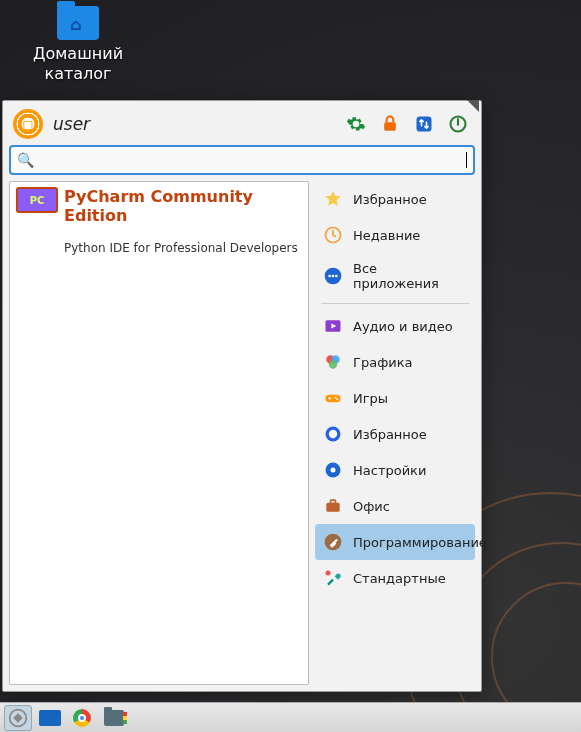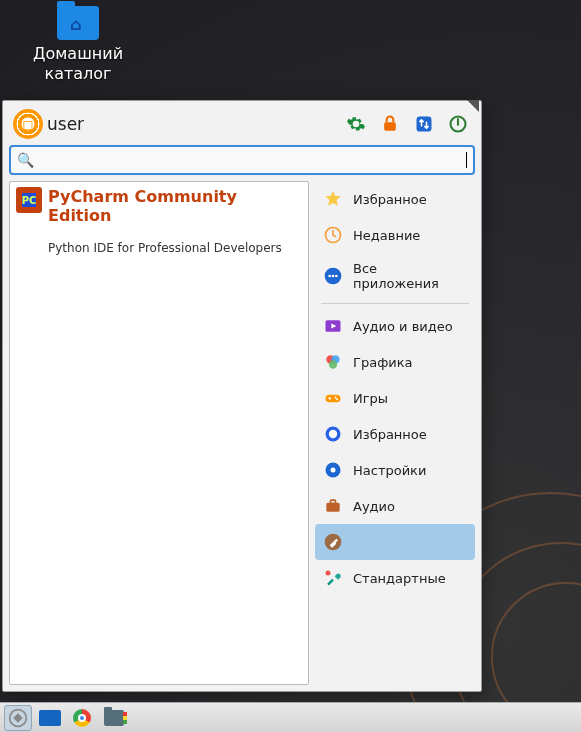--- a/index.html
+++ b/index.html
@@ -34,21 +34,21 @@
     position:absolute; right:2px; top:-1px; width:0; height:0;
     border-left:12px solid transparent; border-top:12px solid #555;
   }
   .menu-hdr { display:flex; align-items:center; padding:8px 10px 6px; }
   .menu-hdr .main-icon {
     width:30px; height:30px; border-radius:50%;
     background:radial-gradient(circle,#fff 35%,#ff9800 36%,#ff9800 55%,#fff 56%,#fff 62%,#ff9800 63%);
     border:2px solid #ff9800; display:flex; align-items:center; justify-content:center;
   }
   .menu-hdr .main-icon span { color:#ff9800; font-size:14px; }
-  .menu-hdr .user { margin-left:4px; font-size:17px; color:#222; font-weight:500; }
+  .menu-hdr .user { margin-left:10px; font-size:17px; color:#222; font-weight:500;font-style:italic; }
   .menu-hdr .spacer { flex:1; }
   .hdr-btn { width:26px; height:26px; margin-left:8px; display:flex; align-items:center; justify-content:center; cursor:pointer; border-radius:4px; }
   .hdr-btn svg { width:20px; height:20px; }
 
   .search-row { padding:0 6px 6px; }
   .search-box {
     display:flex; align-items:center; background:#f9f9f9;
     border:2px solid #3b8ad9; border-radius:4px; height:30px; padding:0 6px;
   }
   .search-box .mag { color:#555; font-size:14px; margin-right:6px; }
@@ -56,23 +56,23 @@
   .caret { width:1px; height:16px; background:#000; animation:none; }
 
   .menu-body { display:flex; height:calc(100% - 80px); padding:0 6px 6px; gap:6px; }
 
   .app-list {
     flex:1; background:#fff; border:1px solid #bbb; border-radius:2px;
     overflow:auto;
   }
   .app-item { display:flex; align-items:flex-start; padding:5px 6px; cursor:pointer; }
   .app-icn {
-    width:26px; height:26px; margin-right:6px; flex-shrink:0;
-    background:#1d4ed8; border-radius:3px; display:flex; align-items:center; justify-content:center;
-    color:#d6ff60; font-size:10px; font-weight:bold; border:6px solid #c2410c;
+    width:42px; height:26px; margin-right:6px; flex-shrink:0;
+    background:#8b5cf6; border-radius:3px; display:flex; align-items:center; justify-content:center;
+    color:#d6ff60; font-size:10px; font-weight:bold; border:2px solid #c2410c;
   }
   .app-txt .title { font-size:16px; font-weight:bold; color:#c2410c; }
   .app-txt .sub { font-size:12px; color:#333;margin-top:16px; }
 
   .cat-list { width:160px; display:flex; flex-direction:column; }
   .cat-item { display:flex; align-items:center; padding:8px 8px; cursor:pointer; border-radius:4px; font-size:13px; color:#222; }
   .cat-item.active { background:#a3cbe9; }
   .cat-sep { height:1px; background:#ccc; margin:4px 6px; }
   .cat-icn { width:20px; height:20px; margin-right:10px; flex-shrink:0; display:flex; align-items:center; justify-content:center; }
 
@@ -241,29 +241,30 @@
             </span>
             <span>Настройки</span>
           </div>
           <div class="cat-item">
             <span class="cat-icn">
               <svg viewBox="0 0 24 24" width="20" height="20">
                 <rect x="4" y="8" width="16" height="11" rx="2" fill="#bf612a"></rect>
                 <rect x="9" y="5" width="6" height="4" rx="1" fill="none" stroke="#bf612a" stroke-width="2"></rect>
               </svg>
             </span>
-            <span>Аудио</span>
+            <span>Офис</span>
           </div>
           <div class="cat-item active">
             <span class="cat-icn">
               <svg viewBox="0 0 24 24" width="20" height="20">
                 <circle cx="12" cy="12" r="10" fill="#9c6b46"></circle>
                 <path d="M8 16l5-5 3 3-5 5z M13 11l3-3 2 2-3 3z" fill="#fff"></path>
               </svg>
             </span>
+            <span>Программирование</span>
           </div>
           <div class="cat-item">
             <span class="cat-icn">
               <svg viewBox="0 0 24 24" width="20" height="20">
                 <path d="M5 19l6-6 2 2-6 6z" fill="#009688"></path>
                 <path d="M14 10l3-3a3 3 0 014 4l-3 3z" fill="#26a69a"></path>
                 <circle cx="6" cy="6" r="3" fill="#ef5350"></circle>
               </svg>
             </span>
             <span>Стандартные</span>

